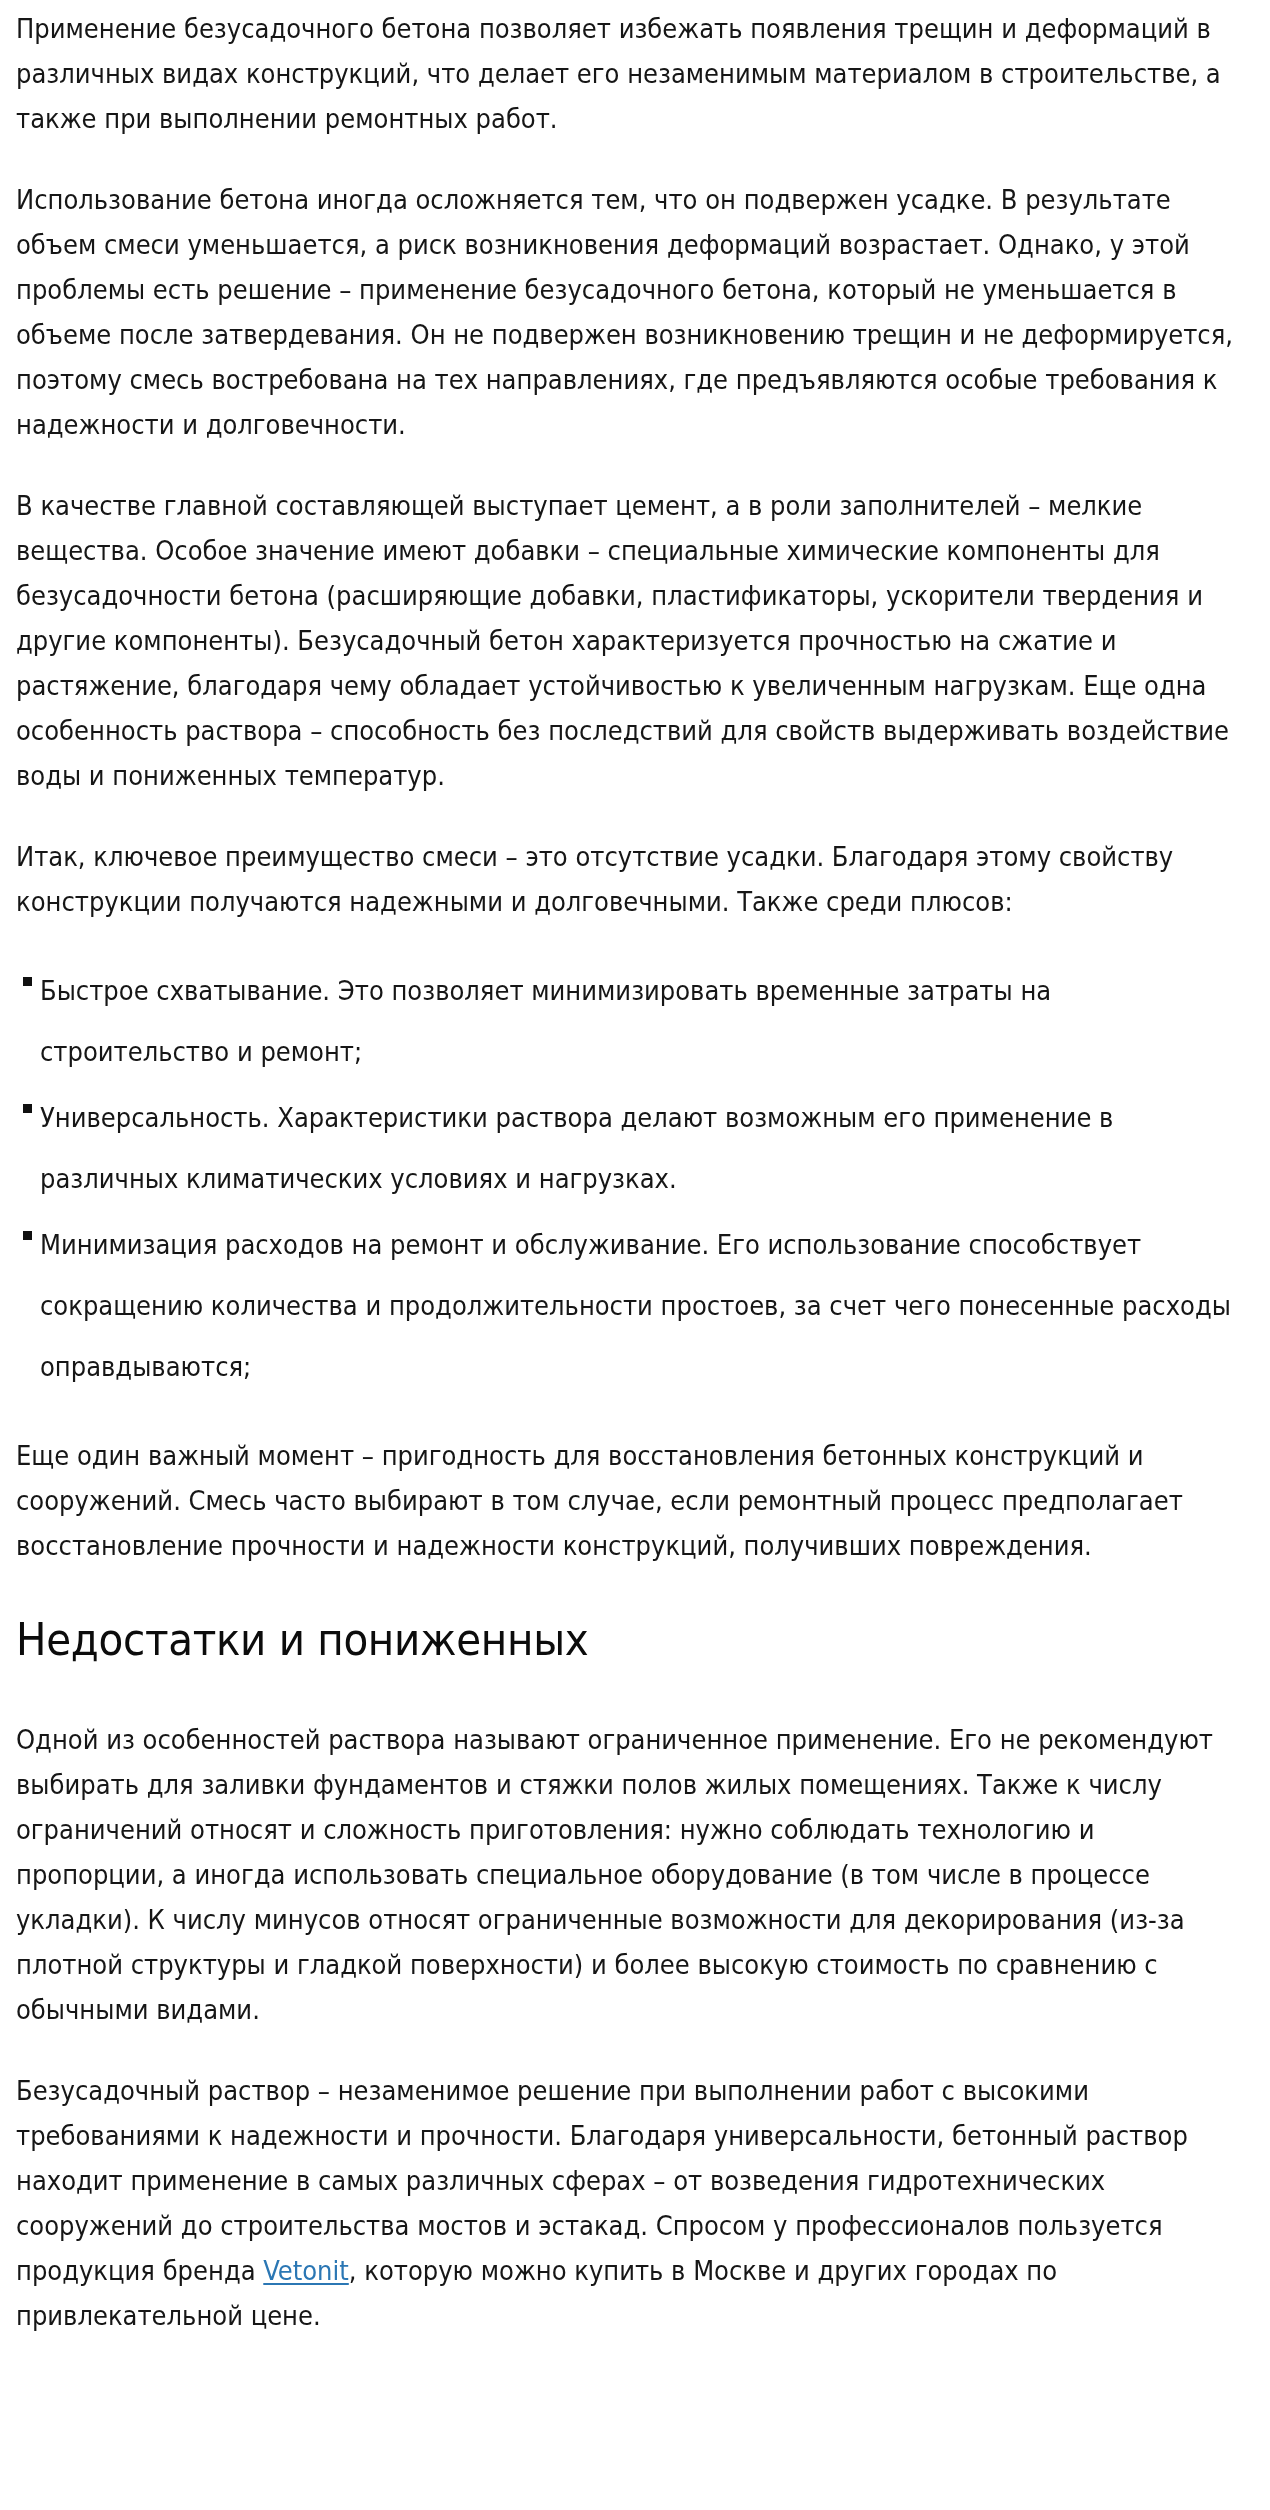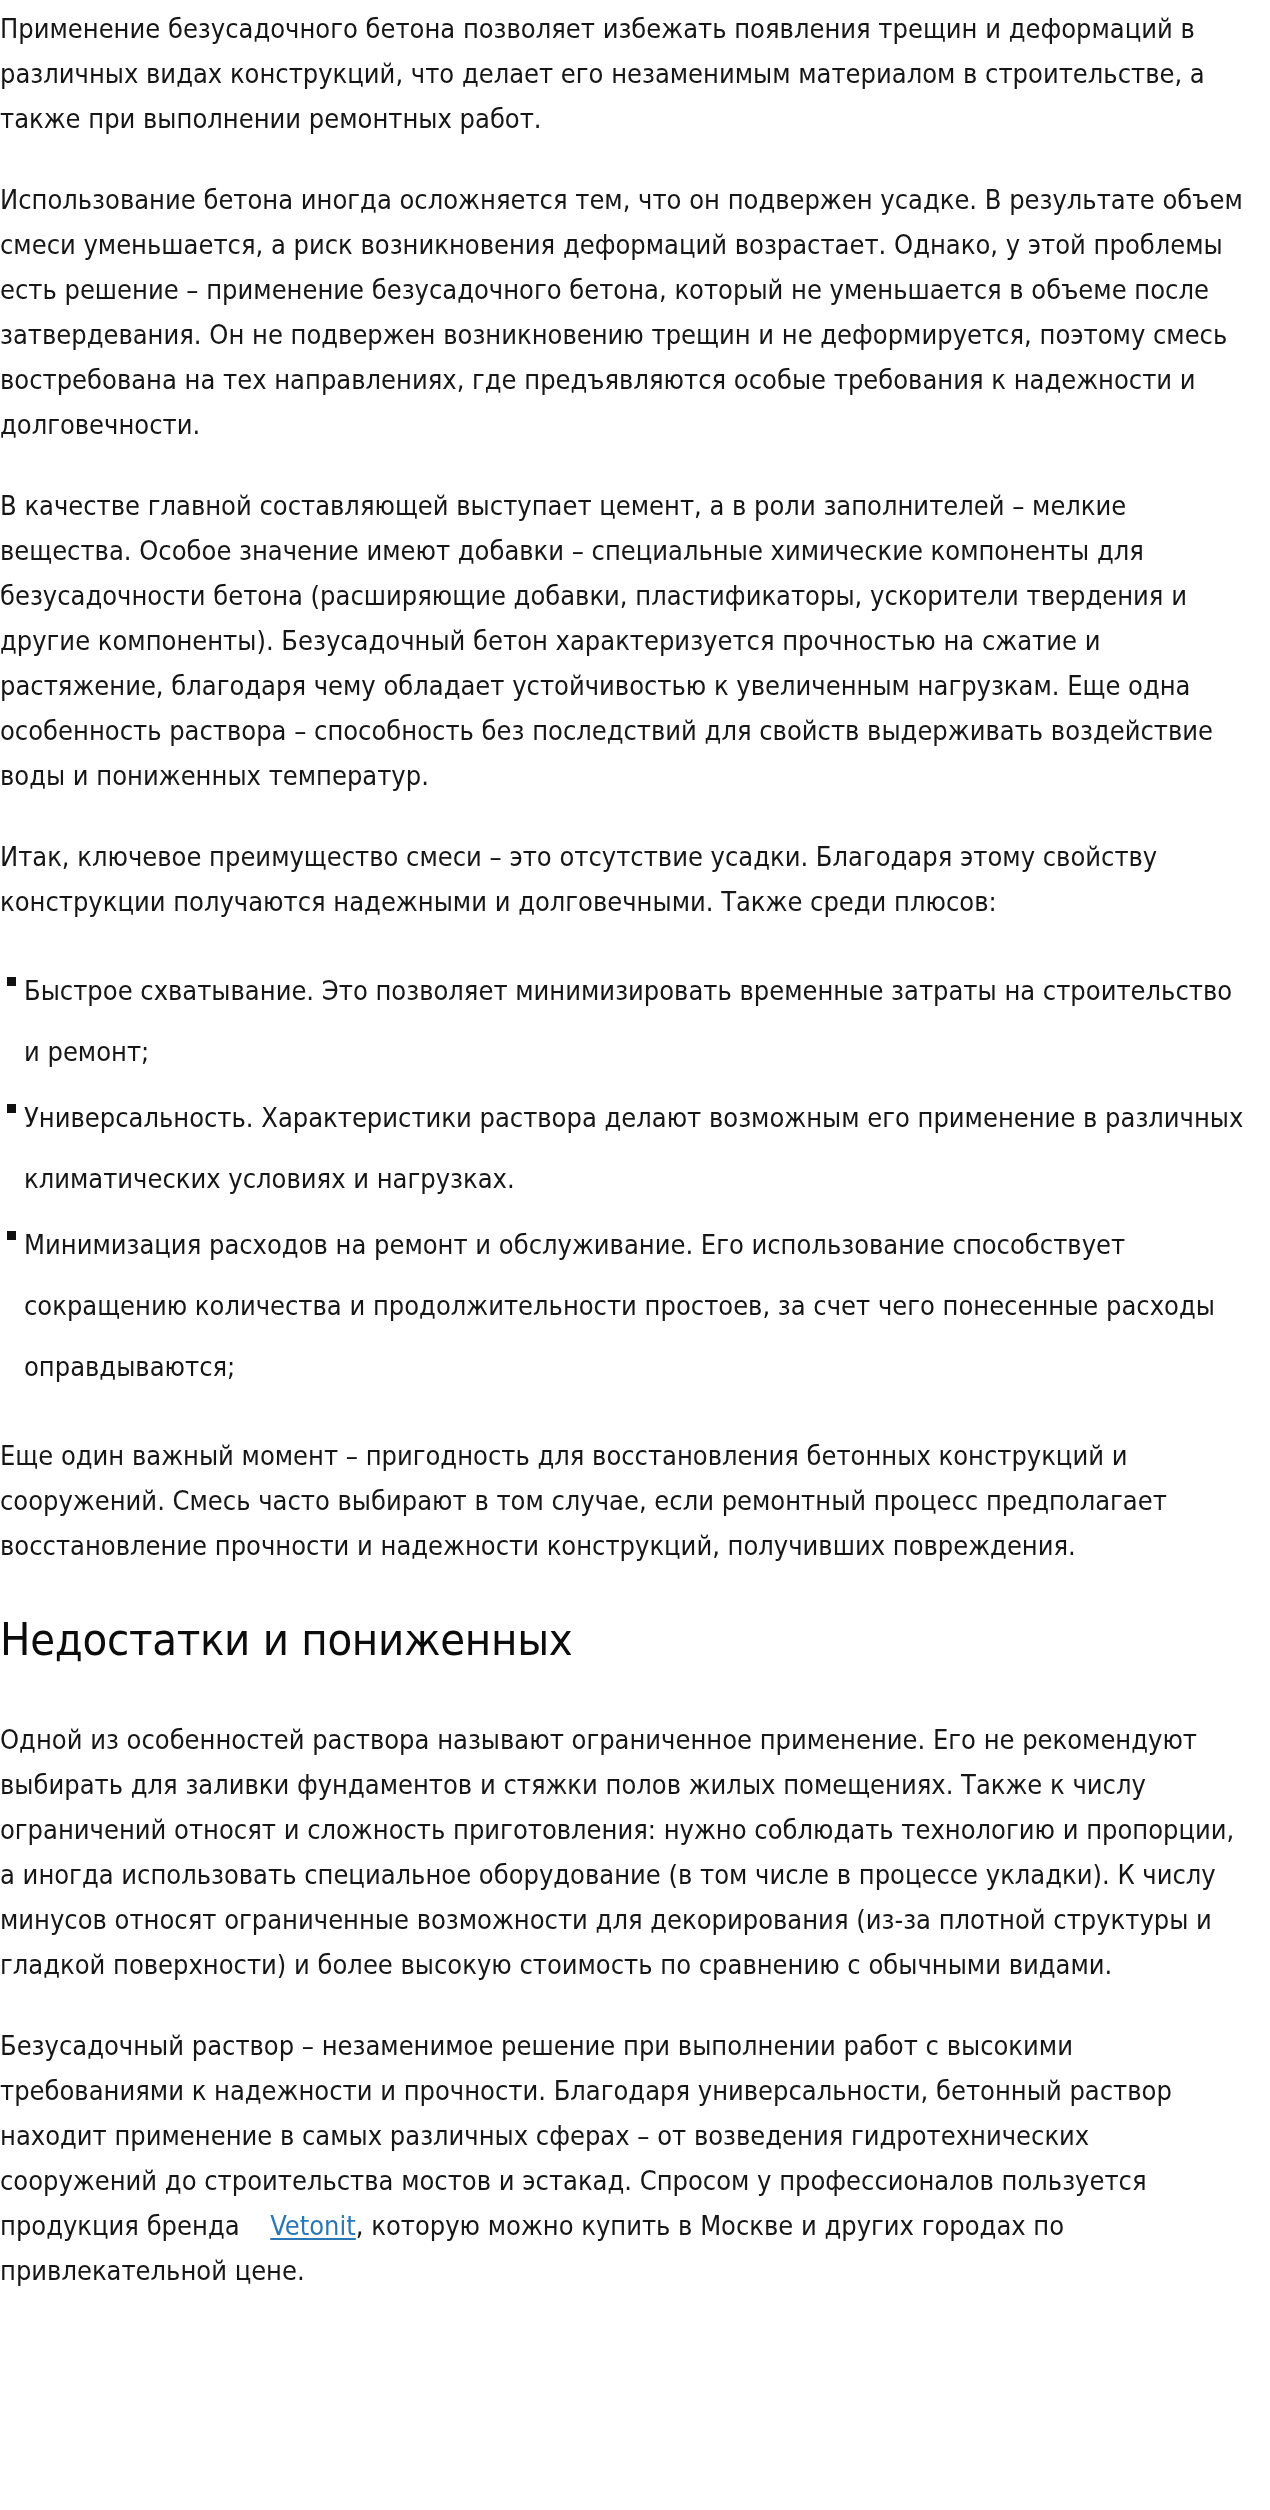--- a/index.html
+++ b/index.html
@@ -3,21 +3,21 @@
 <meta charset="utf-8">
 <style>
   html, body {
     margin: 0;
     padding: 0;
     background: #ffffff;
   }
   .page {
     width: 1270px;
     box-sizing: border-box;
-    padding: 6px 22px 24px 0;
+    padding: 6px 22px 24px 16px;
     background: #ffffff;
     color: #161616;
     font-family: "DejaVu Sans", "Liberation Sans", sans-serif;
     font-stretch: condensed;
   }
   p.body-text {
     font-size: 27px;
     line-height: 45px;
     margin: 0 0 36px 0;
     color: #161616;
@@ -48,21 +48,20 @@
     left: 7px;
     top: 17px;
     width: 9px;
     height: 9px;
     background: #101010;
   }
   a.inline-link {
     color: #2b77b4;
     text-decoration: underline;
     text-underline-offset: 3px;
-    margin-left: 23px;
   }
 </style>
 </head>
 <body>
 
 <div class="page">
 
   <p class="body-text">Применение безусадочного бетона позволяет избежать появления трещин и деформаций в различных видах конструкций, что делает его незаменимым материалом в строительстве, а также при выполнении ремонтных работ.</p>
 
   <p class="body-text">Использование бетона иногда осложняется тем, что он подвержен усадке. В результате объем смеси уменьшается, а риск возникновения деформаций возрастает. Однако, у этой проблемы есть решение – применение безусадочного бетона, который не уменьшается в объеме после затвердевания. Он не подвержен возникновению трещин и не деформируется, поэтому смесь востребована на тех направлениях, где предъявляются особые требования к надежности и долговечности.</p>

